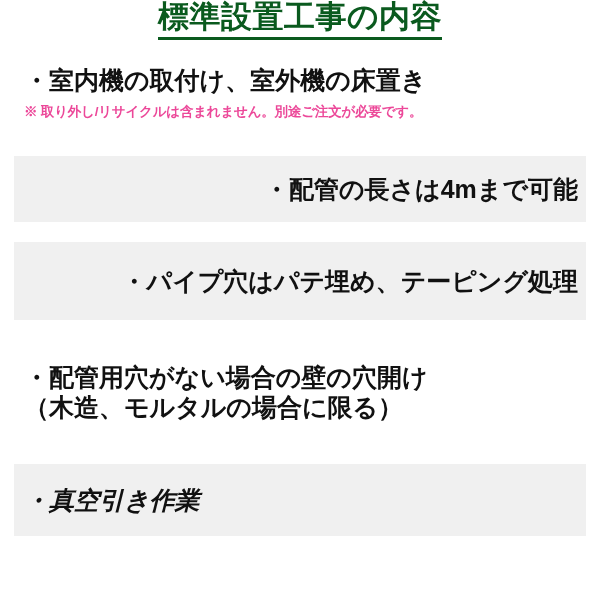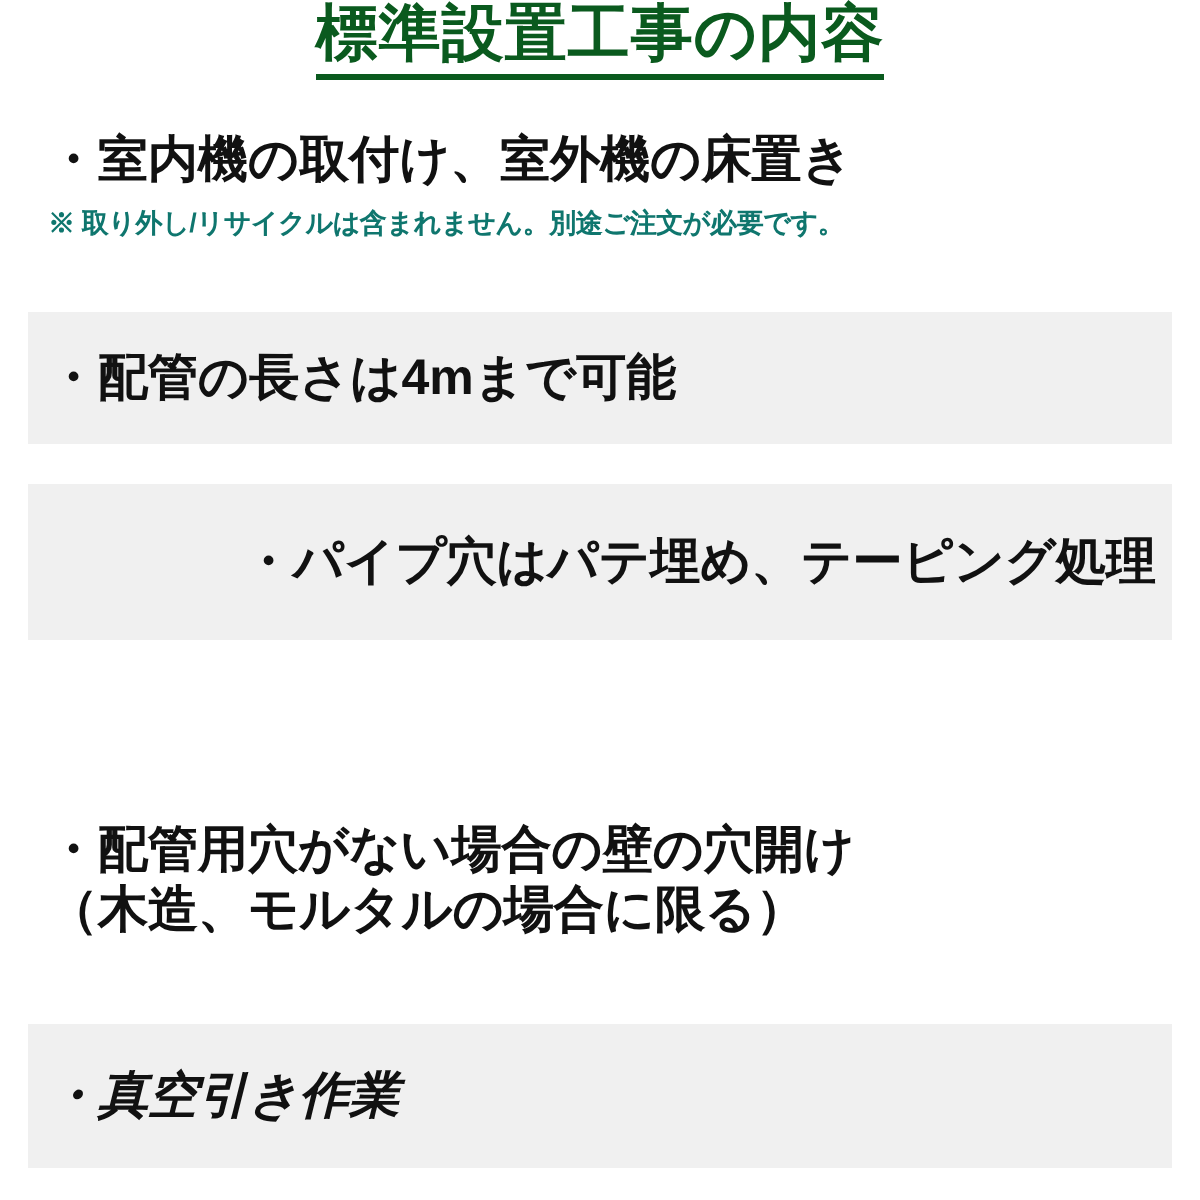--- a/index.html
+++ b/index.html
@@ -63,30 +63,30 @@
     font-weight: bold;
     color: #111111;
     line-height: 1.22;
     letter-spacing: 0px;
     white-space: pre-line;
   }
   .row-note {
     margin-top: 8px;
     font-size: 13.5px;
     font-weight: bold;
-    color: #0f766e;
+    color: #ec4899;
     line-height: 1.25;
     letter-spacing: -0.2px;
   }
   
   .r1 { min-height: 86px; }
-  .r2 { min-height: 66px; }
+  .r2 { min-height: 66px; text-align: right; }
   .r3 { min-height: 78px; }
   .r4 { min-height: 78px; align-items: flex-end; }
-  .r5 { min-height: 104px; margin-top: 48px; }
+  .r5 { min-height: 104px; }
   .r6 { min-height: 72px; font-style: italic; }
 </style>
 </head>
 <body>
 
 <div class="page">
 
   <div class="title-wrap">
     <div class="title">標準設置工事の内容</div>
   </div>

